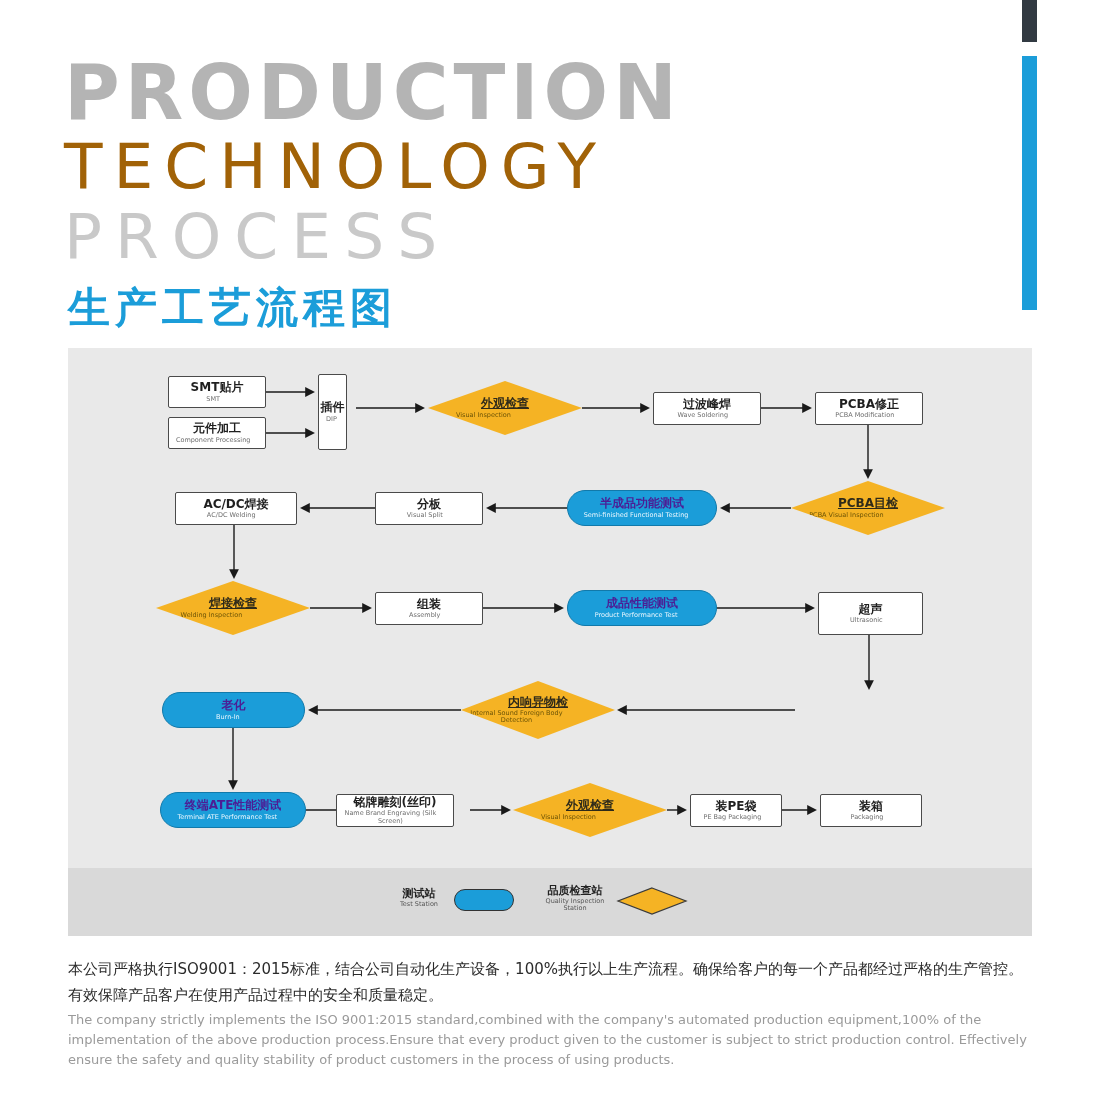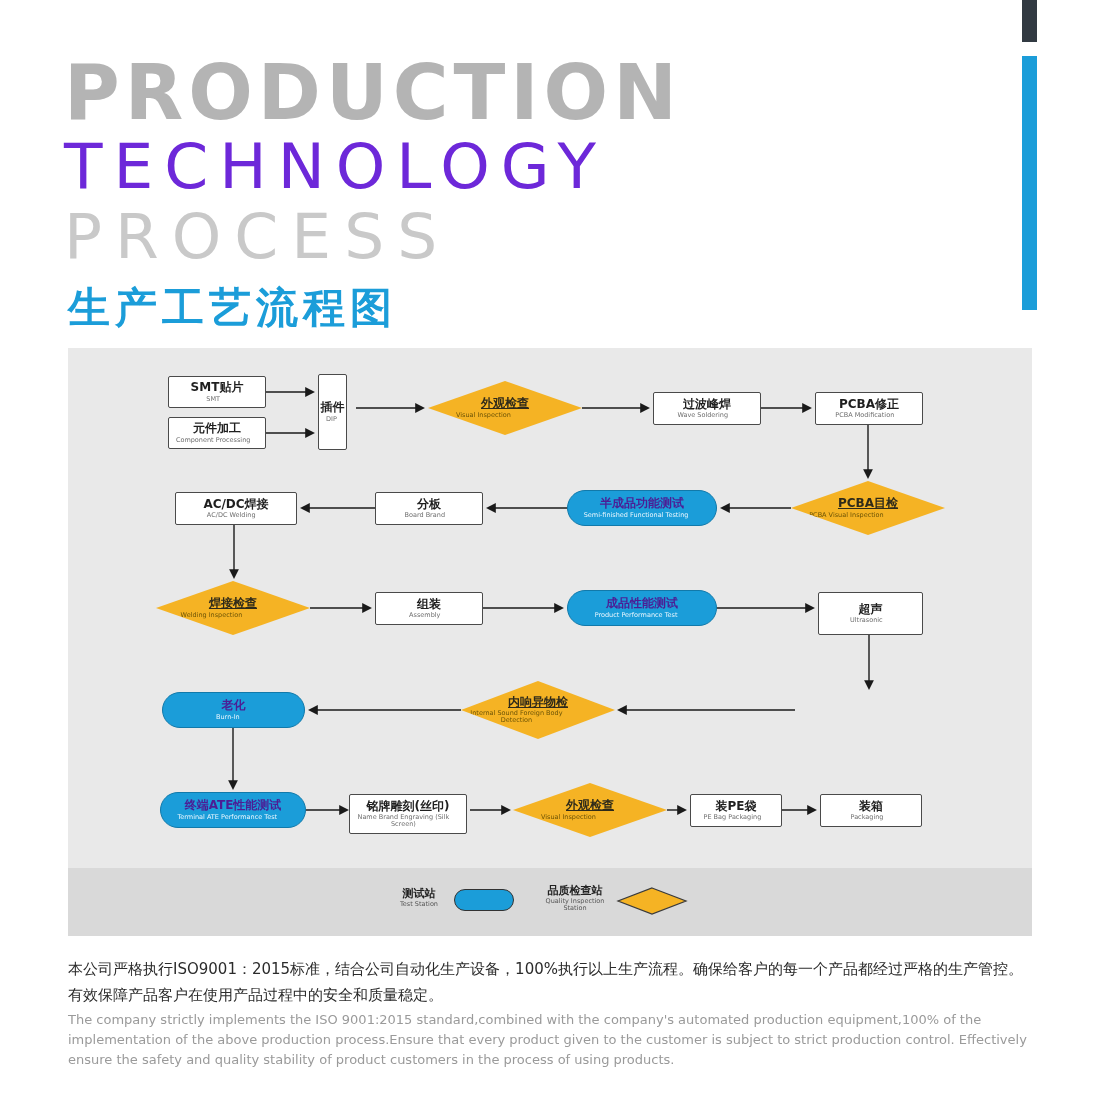--- a/index.html
+++ b/index.html
@@ -8,21 +8,21 @@
     width:1100px; height:1101px; position:relative; overflow:hidden;
     font-family:"DejaVu Sans","Liberation Sans",sans-serif;
   }
   
   .bar-dark { position:absolute; left:1022px; top:0; width:15px; height:42px; background:#323a42; }
   .bar-blue { position:absolute; left:1022px; top:56px; width:15px; height:254px; background:var(--accent-blue,#1b9dd9); }
 
   
   .title-en { position:absolute; left:64px; white-space:nowrap; }
   .line1 { top:48px; font-size:76px; font-weight:bold; color:#b4b4b4; letter-spacing:5px; }
-  .line2 { top:130px; font-size:63px; font-weight:normal; color:#6d28d9; letter-spacing:11px; }
+  .line2 { top:130px; font-size:63px; font-weight:normal; color:#a16207; letter-spacing:11px; }
   .line3 { top:200px; font-size:63px; font-weight:normal; color:#c9c9c9; letter-spacing:13px; }
   .title-zh { position:absolute; left:68px; top:280px; font-size:42px; font-weight:bold;
               color:var(--accent-blue,#1b9dd9); letter-spacing:5px; }
 
   
   .panel { position:absolute; left:68px; top:348px; width:964px; height:588px;
            background:var(--panel-gray,#e9e9e9); }
   .legend-strip { position:absolute; left:0; bottom:0; width:100%; height:68px;
                   background:var(--legend-gray,#d9d9d9); }
   .arrows { position:absolute; left:0; top:0; pointer-events:none; }
@@ -129,21 +129,21 @@
     <div class="node diamond" style="left:723px;top:133px;width:154px;height:54px">
       <div class="zh">PCBA目检</div>
       <div class="en">PCBA Visual Inspection</div>
     </div>
     <div class="node pill" style="left:499px;top:142px;width:150px;height:36px">
       <div class="zh">半成品功能测试</div>
       <div class="en">Semi-finished Functional Testing</div>
     </div>
     <div class="node box" style="left:307px;top:144px;width:108px;height:33px">
       <div class="zh">分板</div>
-      <div class="en">Board Brand</div>
+      <div class="en">Visual Split</div>
     </div>
     <div class="node box" style="left:107px;top:144px;width:122px;height:33px">
       <div class="zh">AC/DC焊接</div>
       <div class="en">AC/DC Welding</div>
     </div>
     <div class="node diamond" style="left:88px;top:233px;width:154px;height:54px">
       <div class="zh">焊接检查</div>
       <div class="en">Welding Inspection</div>
     </div>
     <div class="node box" style="left:307px;top:244px;width:108px;height:33px">
@@ -163,21 +163,21 @@
       <div class="en">Internal Sound Foreign Body Detection</div>
     </div>
     <div class="node pill" style="left:94px;top:344px;width:143px;height:36px">
       <div class="zh">老化</div>
       <div class="en">Burn-In</div>
     </div>
     <div class="node pill" style="left:92px;top:444px;width:146px;height:36px">
       <div class="zh">终端ATE性能测试</div>
       <div class="en">Terminal ATE Performance Test</div>
     </div>
-    <div class="node box" style="left:281px;top:446px;width:118px;height:40px">
+    <div class="node box" style="left:268px;top:446px;width:118px;height:33px">
       <div class="zh">铭牌雕刻(丝印)</div>
       <div class="en">Name Brand Engraving (Silk Screen)</div>
     </div>
     <div class="node diamond" style="left:445px;top:435px;width:154px;height:54px">
       <div class="zh">外观检查</div>
       <div class="en">Visual Inspection</div>
     </div>
     <div class="node box" style="left:622px;top:446px;width:92px;height:33px">
       <div class="zh">装PE袋</div>
       <div class="en">PE Bag Packaging</div>

